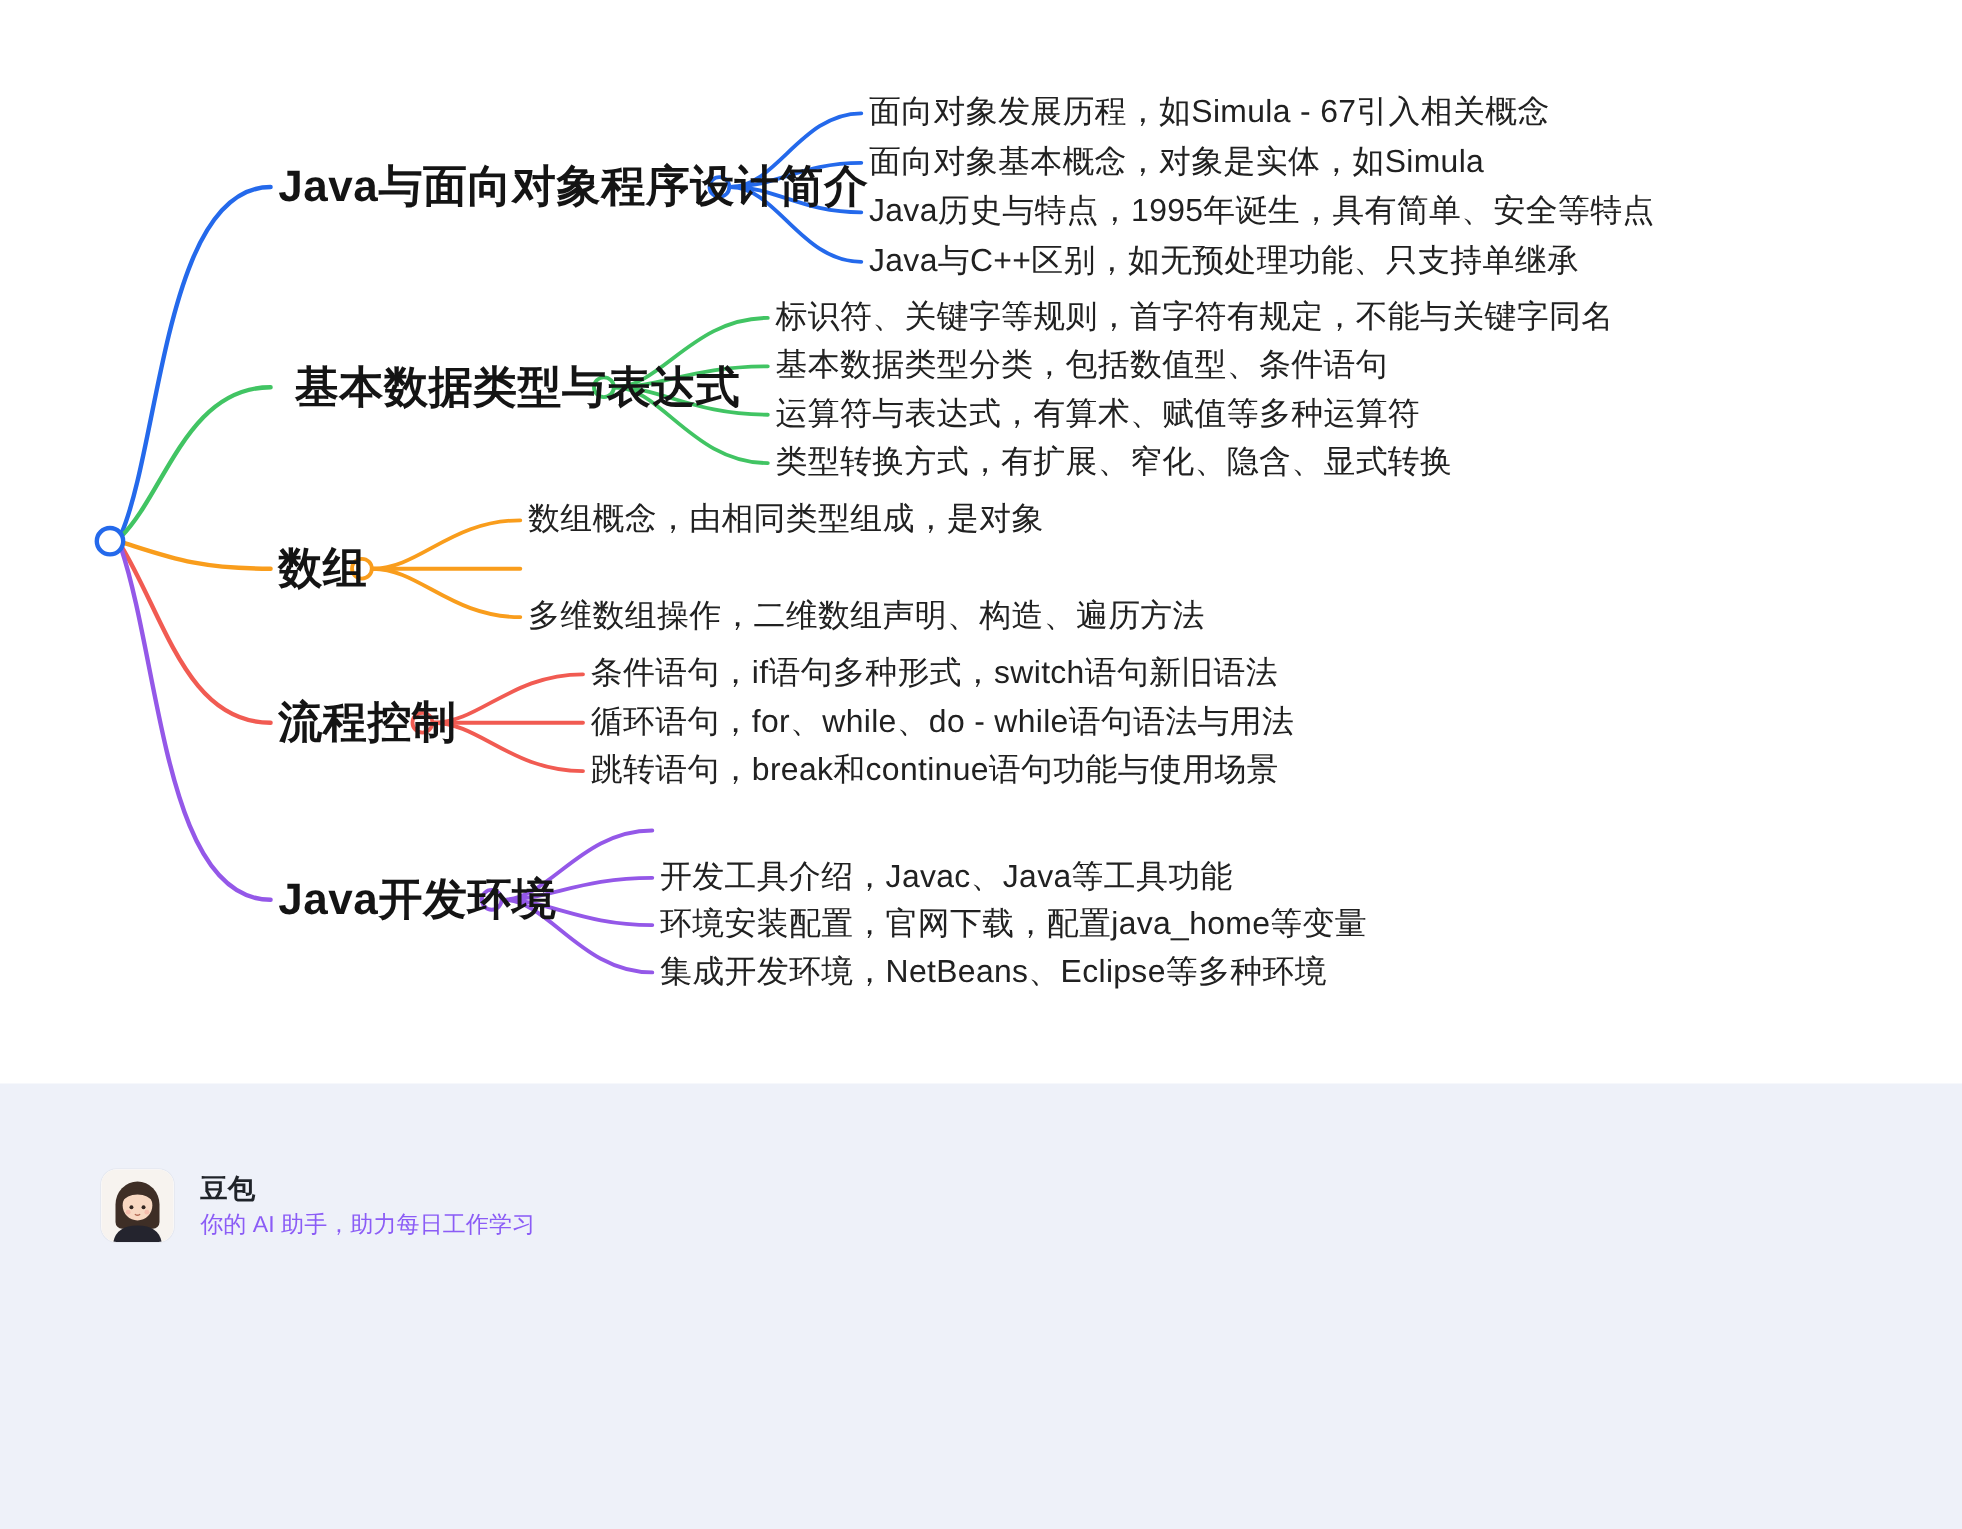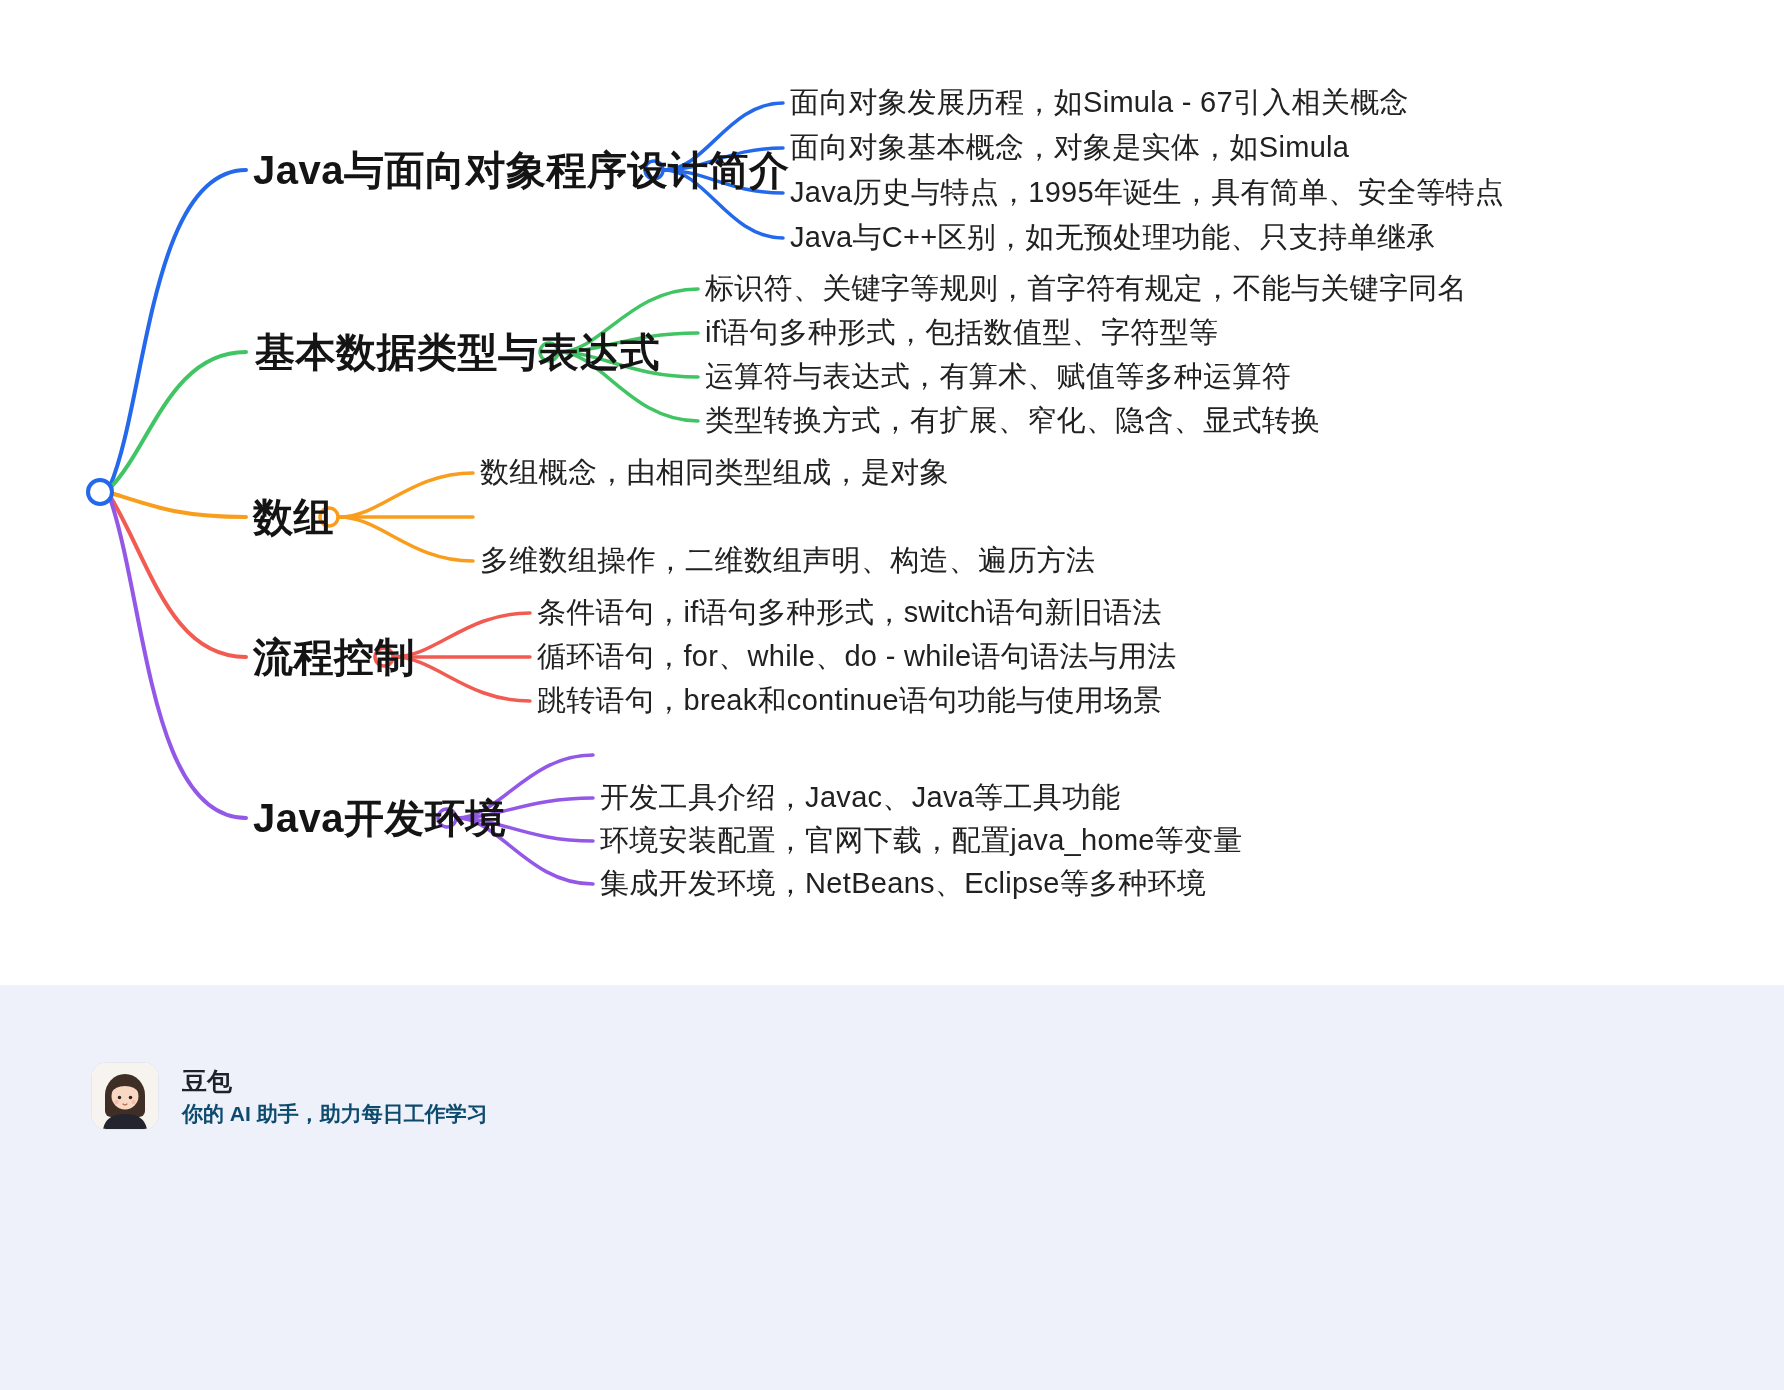--- a/index.html
+++ b/index.html
@@ -41,21 +41,21 @@
     position:absolute;left:92px;top:78px;
     display:flex;align-items:center;gap:24px;
   }
   .avatar{
     width:66px;height:66px;border-radius:14px;
     background:#ffffff;overflow:hidden;flex:0 0 auto;
     box-shadow:0 0 0 1px rgba(0,0,0,0.04);
   }
   .footer-meta{display:flex;flex-direction:column;gap:9px;}
   .footer-name{font-size:25px;font-weight:700;color:#1f2329;line-height:1;}
-  .footer-tagline{font-size:21px;font-weight:700;color:#0c4a6e;line-height:1;}
+  .footer-tagline{font-size:21px;font-weight:400;color:#8b5cf6;line-height:1;}
 </style>
 </head>
 <body>
 
 <div class="canvas">
 
   <svg class="connectors" width="1784" height="990" viewBox="0 0 1784 990">
 
     <g fill="none" stroke-width="4" stroke-linecap="round">
       <path d="M 110 486 C 146 402 150 170 246 170" stroke="#2469eb"></path>
@@ -93,32 +93,32 @@
 
     <circle cx="100" cy="492" r="12" fill="#ffffff" stroke-width="4" stroke="#2469eb"></circle>
     <circle cx="654" cy="170" r="9" fill="#ffffff" stroke-width="3.5" stroke="#2469eb"></circle>
     <circle cx="549" cy="352" r="9" fill="#ffffff" stroke-width="3.5" stroke="#41c463"></circle>
     <circle cx="329" cy="517" r="9" fill="#ffffff" stroke-width="3.5" stroke="#f99d1c"></circle>
     <circle cx="384" cy="657" r="9" fill="#ffffff" stroke-width="3.5" stroke="#f15b52"></circle>
     <circle cx="447" cy="818" r="9" fill="#ffffff" stroke-width="3.5" stroke="#9458e8"></circle>
   </svg>
 
   <div class="topic" style="left:253px;top:170px">Java与面向对象程序设计简介</div>
-  <div class="topic" style="left:255px;top:352px">基本数据类型与表达式</div>
+  <div class="topic" style="left:268px;top:352px">基本数据类型与表达式</div>
   <div class="topic" style="left:253px;top:517px">数组</div>
   <div class="topic" style="left:253px;top:657px">流程控制</div>
   <div class="topic" style="left:253px;top:818px">Java开发环境</div>
 
   <div class="leaf" style="left:790px;top:103px">面向对象发展历程，如Simula - 67引入相关概念</div>
   <div class="leaf" style="left:790px;top:148px">面向对象基本概念，对象是实体，如Simula</div>
   <div class="leaf" style="left:790px;top:193px">Java历史与特点，1995年诞生，具有简单、安全等特点</div>
   <div class="leaf" style="left:790px;top:238px">Java与C++区别，如无预处理功能、只支持单继承</div>
 
   <div class="leaf" style="left:705px;top:289px">标识符、关键字等规则，首字符有规定，不能与关键字同名</div>
-  <div class="leaf" style="left:705px;top:333px">if语句多种形式，包括数值型、字符型等</div>
+  <div class="leaf" style="left:705px;top:333px">基本数据类型分类，包括数值型、条件语句</div>
   <div class="leaf" style="left:705px;top:377px">运算符与表达式，有算术、赋值等多种运算符</div>
   <div class="leaf" style="left:705px;top:421px">类型转换方式，有扩展、窄化、隐含、显式转换</div>
 
   <div class="leaf" style="left:480px;top:473px">数组概念，由相同类型组成，是对象</div>
   <div class="leaf" style="left:480px;top:561px">多维数组操作，二维数组声明、构造、遍历方法</div>
 
   <div class="leaf" style="left:537px;top:613px">条件语句，if语句多种形式，switch语句新旧语法</div>
   <div class="leaf" style="left:537px;top:657px">循环语句，for、while、do - while语句语法与用法</div>
   <div class="leaf" style="left:537px;top:701px">跳转语句，break和continue语句功能与使用场景</div>
 

